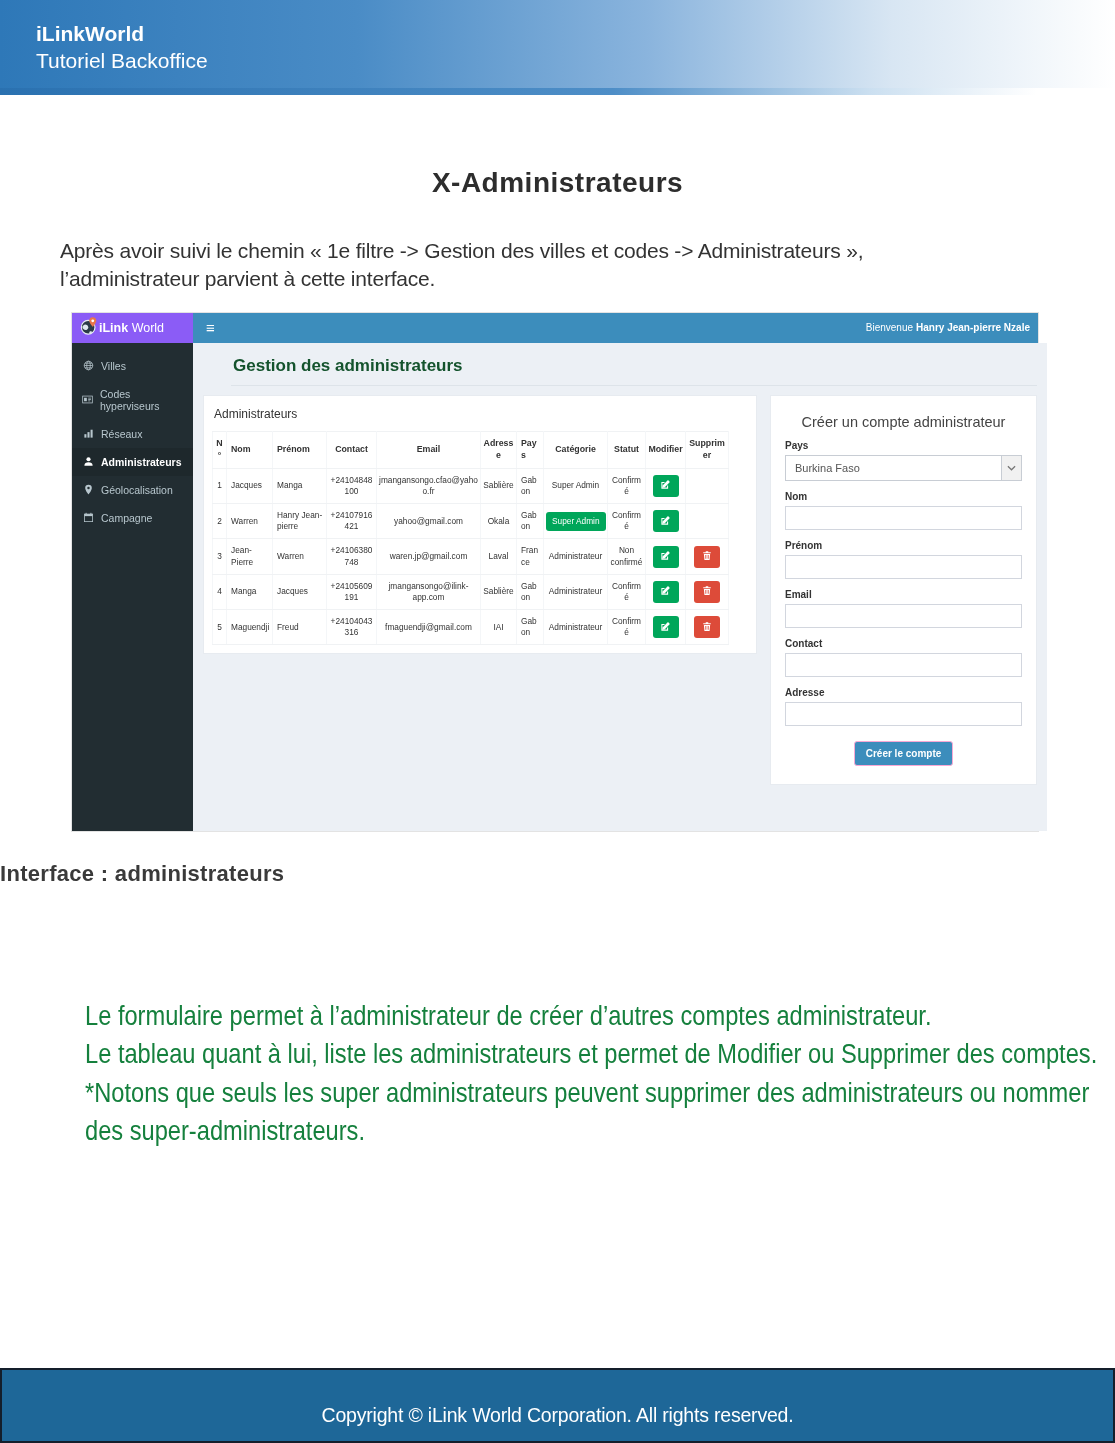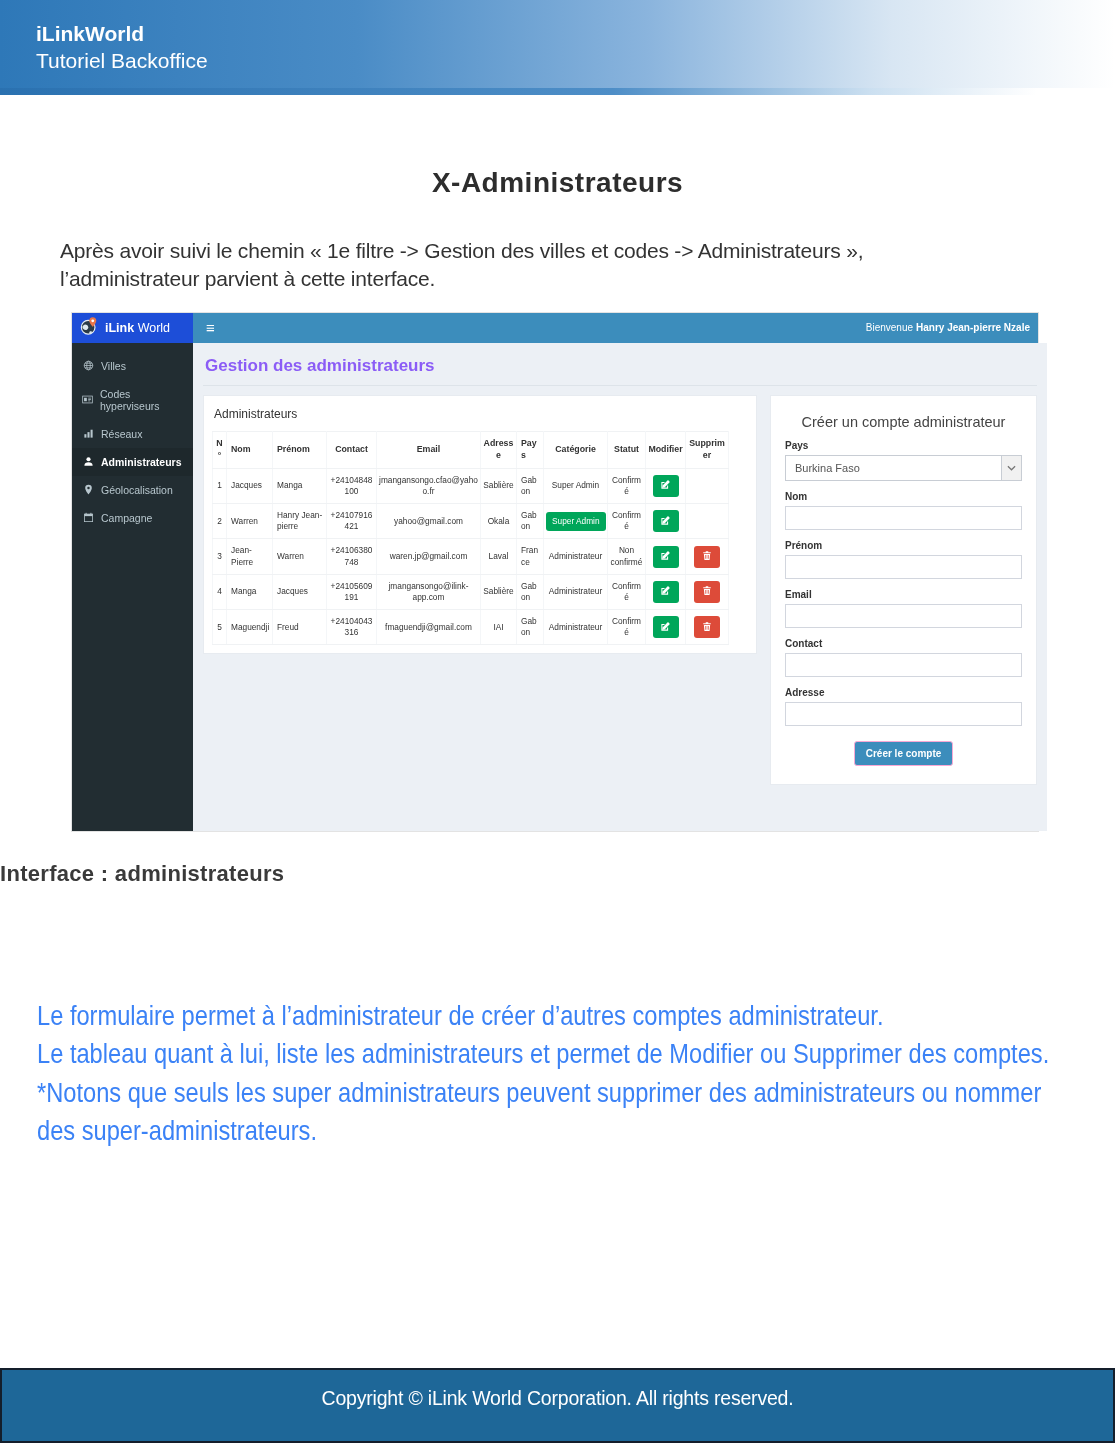--- a/index.html
+++ b/index.html
@@ -24,39 +24,39 @@
   .doc-title { text-align:center; font-size:28px; font-weight:700; color:#2d2d2d;
     letter-spacing:.5px; margin:72px 0 0; }
 
   .intro { margin:38px 0 12px 60px; font-size:21px; color:#333; line-height:1.33; letter-spacing:-.2px; }
 
   
   .shot { position:relative; margin:20px 0 0 72px; width:966px; height:518px;
     box-shadow:0 0 0 1px #e3e3e3; background:#ecf0f5; font-family:"Liberation Sans", sans-serif; }
 
   .app-navbar { height:30px; background:#3c8dbc; display:flex; align-items:stretch; }
-  .app-logo { width:121px; background:#1d4ed8; color:#fff; display:flex; align-items:center;
-    gap:6px; padding-left:7px; font-size:12.5px; }
+  .app-logo { width:121px; background:#8b5cf6; color:#fff; display:flex; align-items:center;
+    padding-left:7px; font-size:12.5px; }
   .app-logo .lg-bold { font-weight:700; }
   .app-menu-toggle { width:38px; color:#fff; display:flex; align-items:center;
     padding-left:13px; font-size:15px; cursor:pointer; }
   .app-welcome { margin-left:auto; color:#fff; font-size:10px; display:flex;
     align-items:center; padding-right:8px; gap:3px; }
   .app-welcome b { font-weight:700; }
 
   .app-body { display:flex; height:488px; }
   .app-sidebar { width:121px; background:#222d32; padding-top:9px; flex:0 0 121px; }
   .side-item { display:flex; align-items:center; gap:7px; padding:8px 10px;
     color:#b8c7ce; font-size:10.5px; cursor:pointer; }
   .side-item.active { background:#1e282c; color:#fff; font-weight:700; }
   .side-item .ico { display:inline-flex; width:12px; justify-content:center; }
 
   .app-content { flex:1; background:#ecf0f5; padding:8px 10px 0; }
-  .content-title { font-size:17px; font-weight:700; color:#8b5cf6; padding:5px 2px 9px;
-    border-bottom:1px solid #dde3e9; }
+  .content-title { font-size:17px; font-weight:700; color:#14532d; padding:5px 2px 9px;
+    border-bottom:1px solid #dde3e9;margin-left:28px; }
   .content-row { display:flex; gap:13px; margin-top:9px; align-items:flex-start; }
 
   .panel { background:#fff; border:1px solid #e7ebf0; }
   .table-panel { width:554px; padding:8px; }
   .panel-title { font-size:12px; color:#333; padding:3px 2px 10px; }
 
   table.admins { border-collapse:collapse; table-layout:fixed; width:516px; }
   .admins th, .admins td { border-bottom:1px solid #f0f2f4; border-right:1px solid #f4f6f8;
     padding:6px 2px; font-size:8.3px; color:#333; text-align:center; vertical-align:middle;
     overflow-wrap:anywhere; line-height:1.35; }
@@ -80,26 +80,26 @@
   .f-select .val { flex:1; padding-left:9px; }
   .f-select .chev { width:20px; height:100%; border-left:1px solid #c8cdd4; background:#f1f1f1;
     display:flex; align-items:center; justify-content:center; }
   .submit-row { text-align:center; margin-top:15px; }
   .f-submit { background:#3c8dbc; color:#fff; border:1px solid #f9a8d4; border-radius:3px;
     font-size:10px; font-weight:700; padding:6px 11px; cursor:pointer; }
 
   
   .caption { font-size:22px; font-weight:700; color:#3a3a3a;
     margin-top:30px; letter-spacing:.3px; }
-  .bodytext { margin:110px 0 0 37px; font-size:27.5px; color:#3b82f6; line-height:1.40; }
+  .bodytext { margin:110px 0 0 85px; font-size:27.5px; color:#15803d; line-height:1.40; }
   .bodytext .bl { white-space:nowrap; transform:scaleX(.86); transform-origin:0 50%; }
 
   .doc-footer { position:absolute; left:0; right:0; bottom:0; height:75px;
     background:#1e6798; border:2px solid #141e2b; color:#fff; font-size:19.5px;
-    display:flex; justify-content:center; align-items:flex-start; padding-top:17px;
+    display:flex; justify-content:center; align-items:flex-start; padding-top:34px;
     letter-spacing:-.2px; }
 </style>
 </head>
 <body>
 
 <header class="doc-header">
   <div class="b1">iLinkWorld</div>
   <div class="b2">Tutoriel Backoffice</div>
 </header>
 <div class="doc-header-strip"></div>

